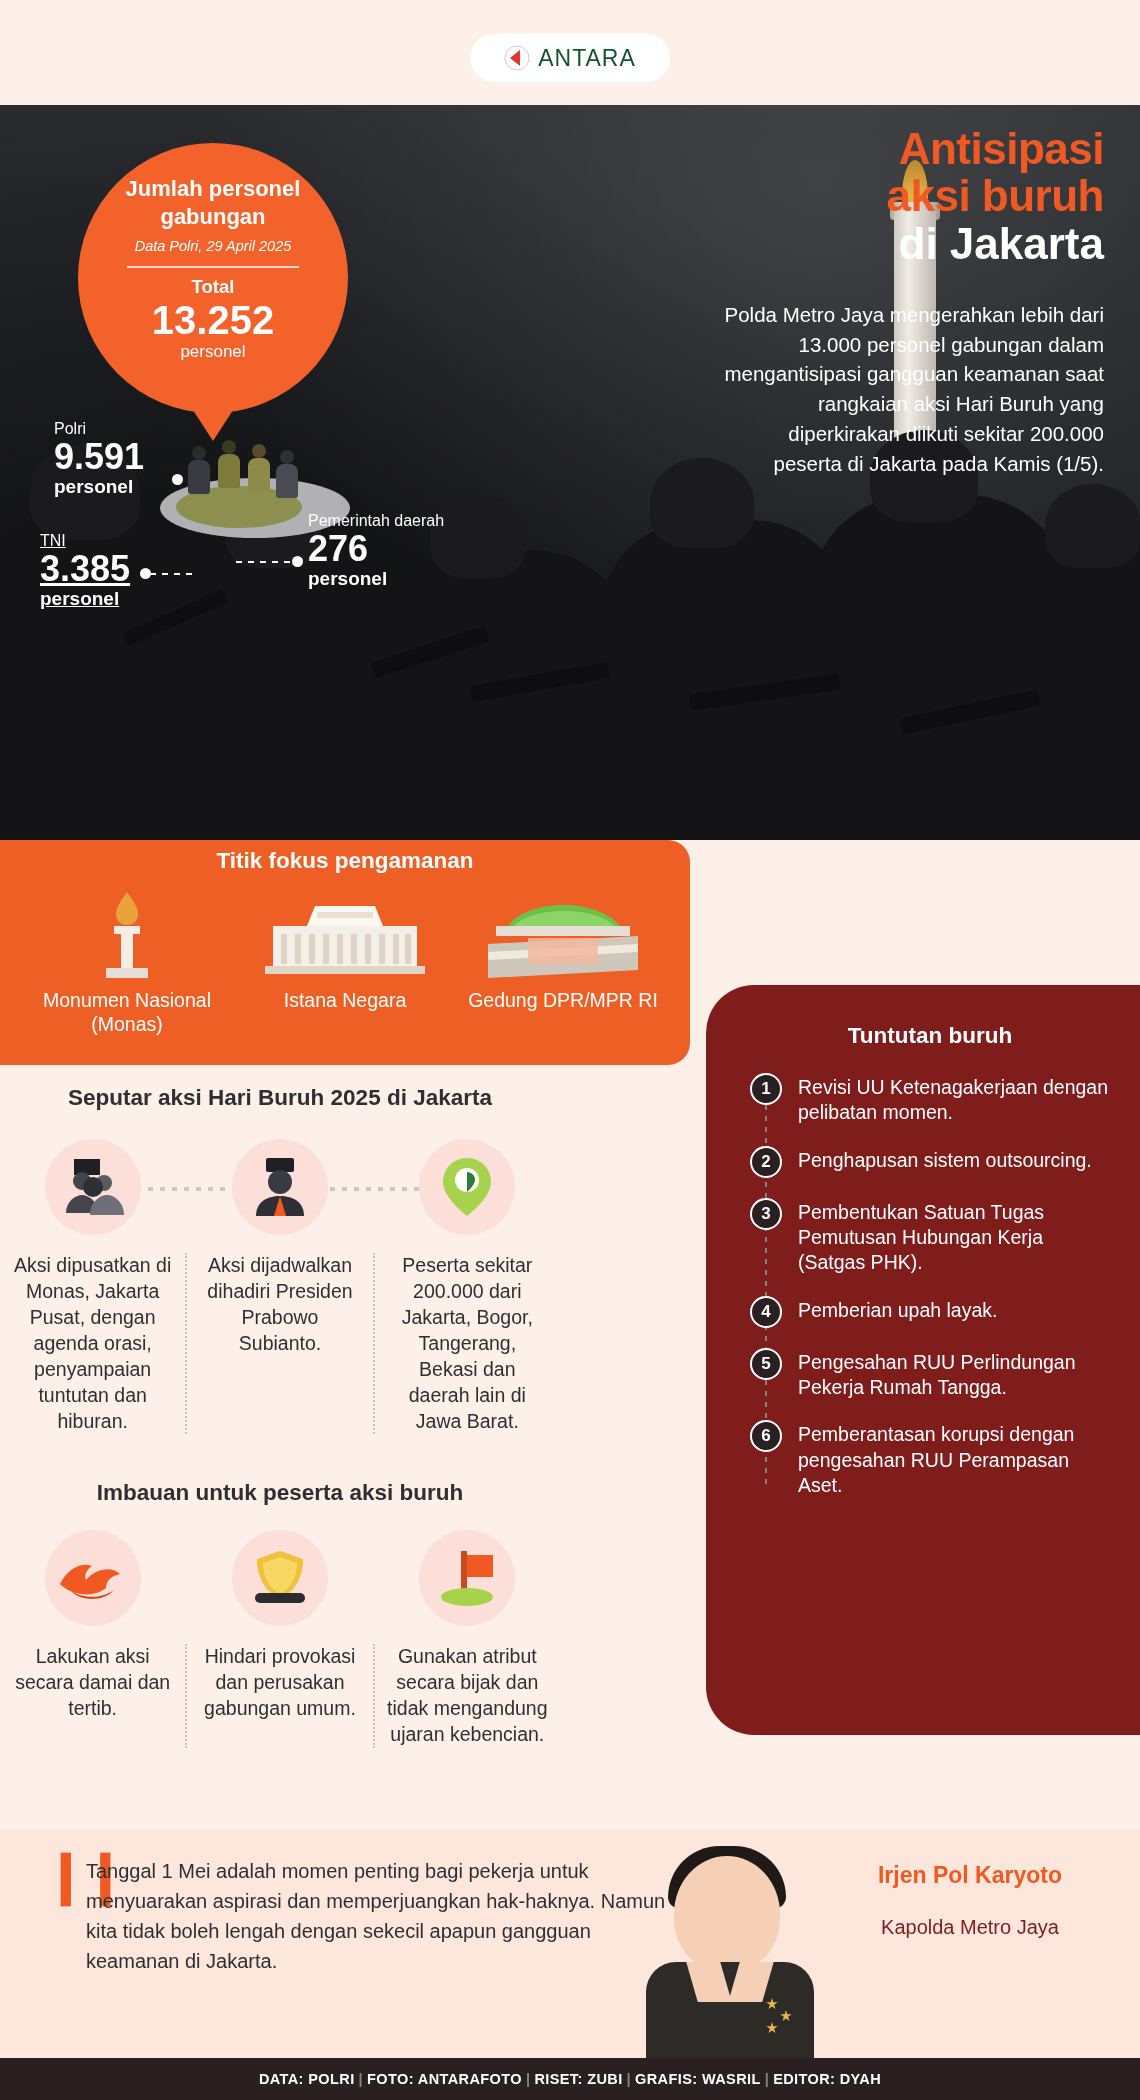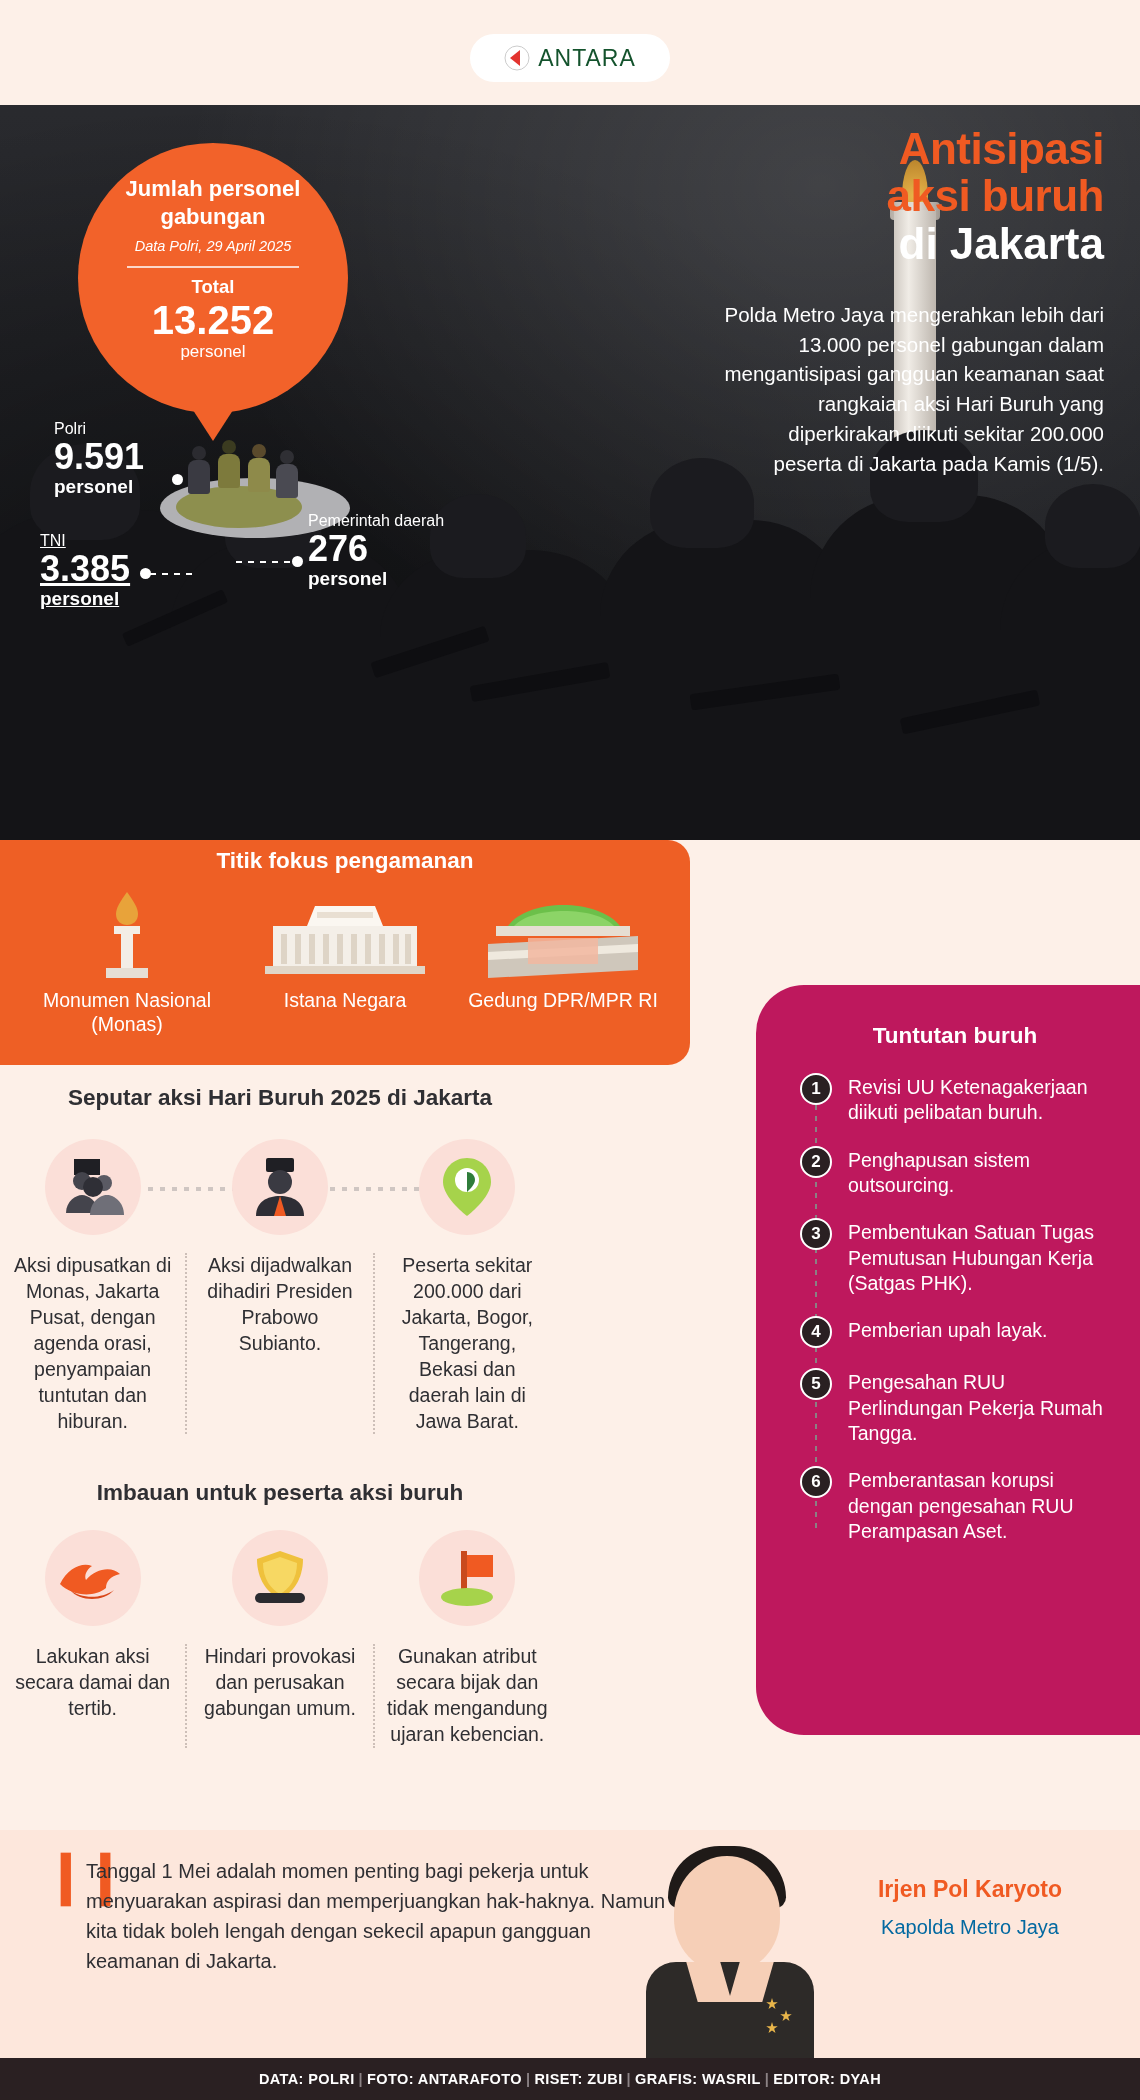--- a/index.html
+++ b/index.html
@@ -139,22 +139,22 @@
     background:#ee5f25; border-radius:0 22px 22px 0; z-index:30; color:#fff;
   }
   .focus h3 { text-align:center; font-size:22.5px; font-weight:bold; padding-top:8px; }
   .focus .cols { display:flex; justify-content:space-around; padding:12px 18px 0; }
   .focus .col { width:200px; text-align:center; }
   .focus .icon { height:92px; display:flex; align-items:flex-end; justify-content:center; }
   .focus .cap { font-size:19.5px; line-height:1.25; margin-top:10px; }
 
   
   .demands {
-    position:absolute; right:0; top:985px; width:384px; height:750px;
-    background:#be185d; border-radius:48px 0 0 48px; z-index:28; color:#fff;
+    position:absolute; right:0; top:985px; width:434px; height:750px;
+    background:#7f1d1d; border-radius:48px 0 0 48px; z-index:28; color:#fff;
     padding:38px 30px 0 44px;
   }
   .demands h3 { text-align:center; font-size:22.5px; font-weight:bold; margin-bottom:24px; }
   .dlist { position:relative; }
   .dlist .track { position:absolute; left:15px; top:10px; bottom:14px; width:2px;
     background:repeating-linear-gradient(180deg,#8b8183 0 5px, transparent 5px 11px); }
   .ditem { display:flex; gap:16px; margin-bottom:20px; position:relative; }
   .ditem .badge {
     flex:0 0 32px; width:32px; height:32px; border-radius:50%;
     border:2px solid #fff; background:#2a2022; color:#fff;
@@ -206,21 +206,21 @@
     border-radius:30px 30px 0 0; background:#2d2a28; }
   .portrait .collar-l, .portrait .collar-r { position:absolute; top:132px; width:34px; height:40px; background:#f6cfb7; }
   .portrait .collar-l { left:52px; transform:skewX(16deg); }
   .portrait .collar-r { left:94px; transform:skewX(-16deg); }
   .portrait .star { position:absolute; width:12px; height:12px; background:#e8b54a;
     clip-path: polygon(50% 0,61% 35%,98% 35%,68% 57%,79% 91%,50% 70%,21% 91%,32% 57%,2% 35%,39% 35%); }
   .officer-name {
     position:absolute; right:40px; bottom:118px; width:260px; text-align:center;
   }
   .officer-name .nm { font-size:23px; font-weight:bold; color:#f05a22; line-height:1.2; }
-  .officer-name .rk { font-size:20px; color:#0369a1; line-height:1.3; margin-top:10px; }
+  .officer-name .rk { font-size:20px; color:#7f1d1d; line-height:1.3; margin-top:24px; }
 
   
   .footer {
     position:absolute; left:0; bottom:0; width:1140px; height:42px; background:#2a2022;
     display:flex; align-items:center; justify-content:center; gap:4px;
     color:#fff; font-size:14.5px; font-weight:bold; letter-spacing:.4px;
   }
   .footer .sep { color:#8c8386; }
 </style>
 </head>
@@ -385,21 +385,21 @@
       </div>
     </div>
   </div>
 
   <div class="demands">
     <h3>Tuntutan buruh</h3>
     <div class="dlist">
       <div class="track"></div>
       <div class="ditem">
         <div class="badge">1</div>
-        <div class="txt">Revisi UU Ketenagakerjaan diikuti pelibatan buruh.</div>
+        <div class="txt">Revisi UU Ketenagakerjaan dengan pelibatan momen.</div>
       </div>
       <div class="ditem">
         <div class="badge">2</div>
         <div class="txt">Penghapusan sistem outsourcing.</div>
       </div>
       <div class="ditem">
         <div class="badge">3</div>
         <div class="txt">Pembentukan Satuan Tugas Pemutusan Hubungan Kerja (Satgas PHK).</div>
       </div>
       <div class="ditem">

